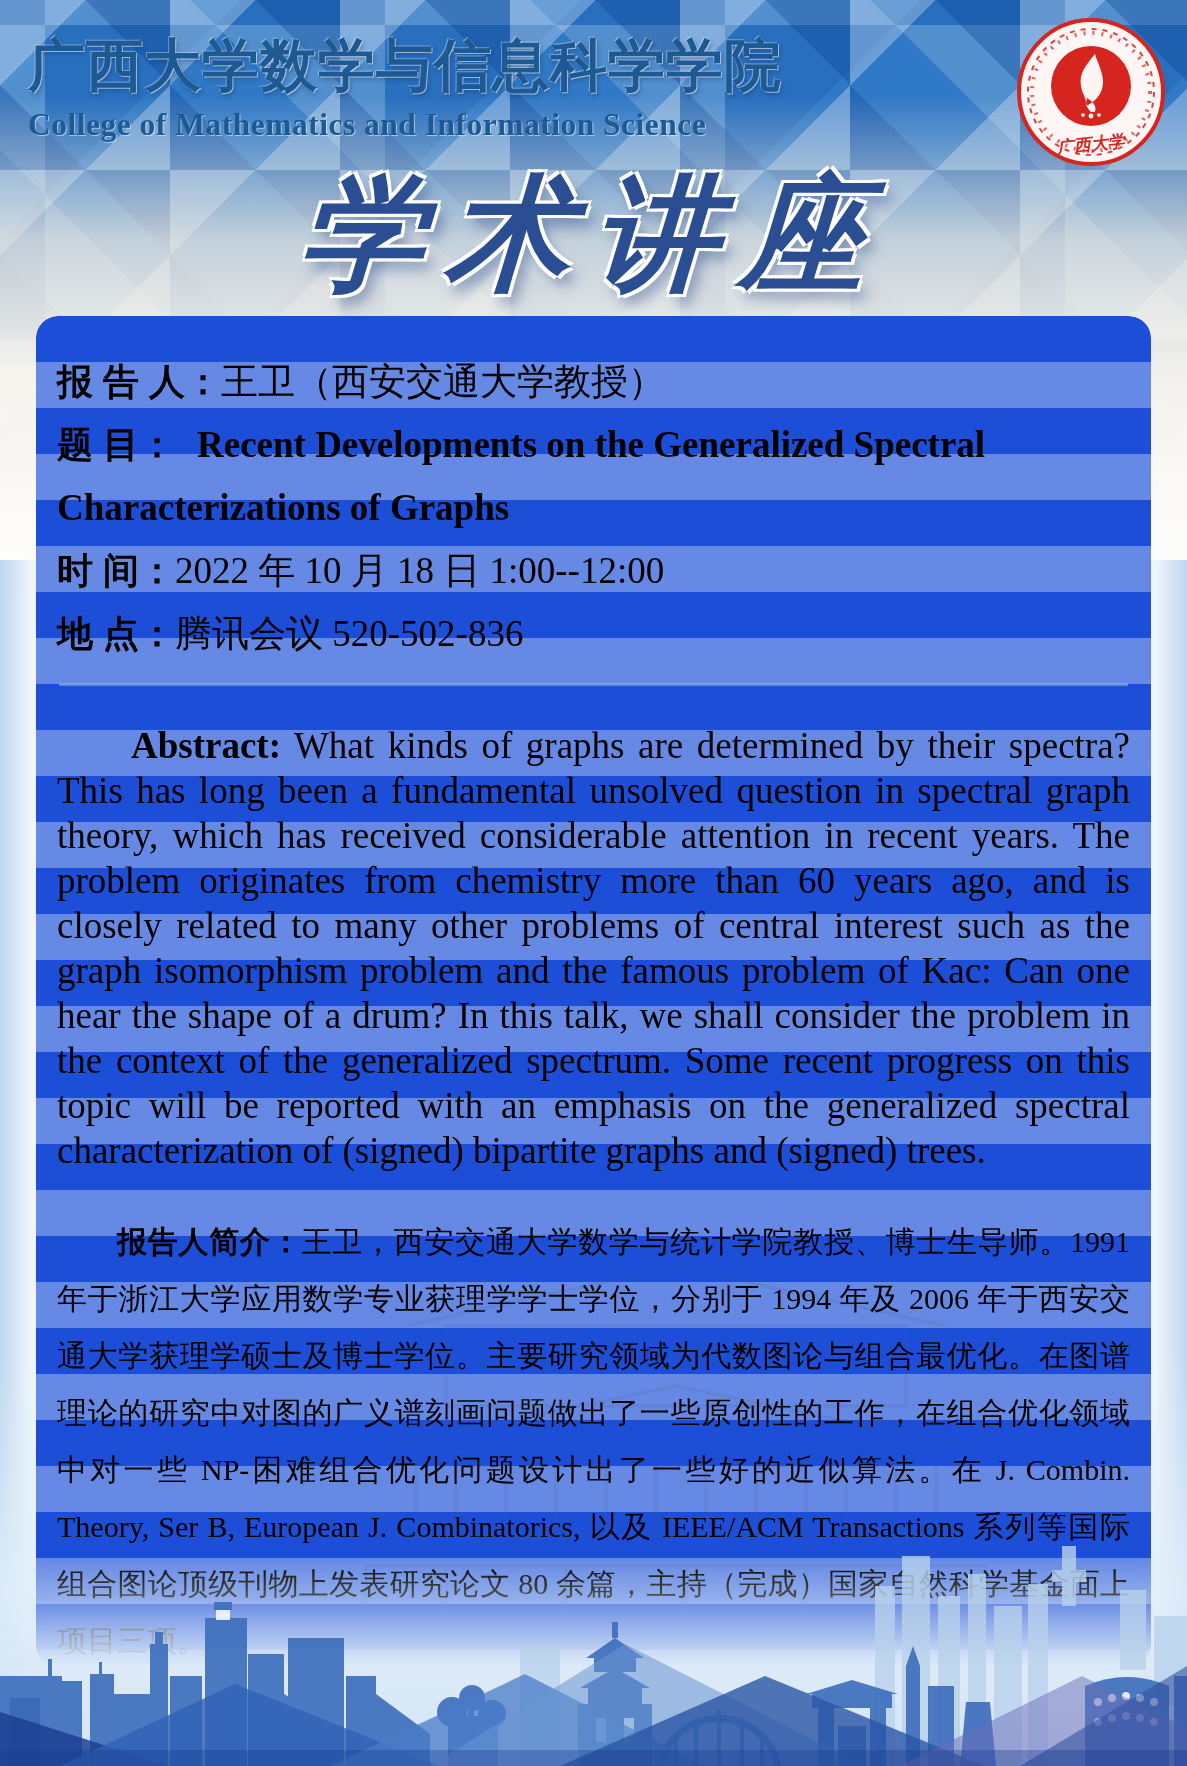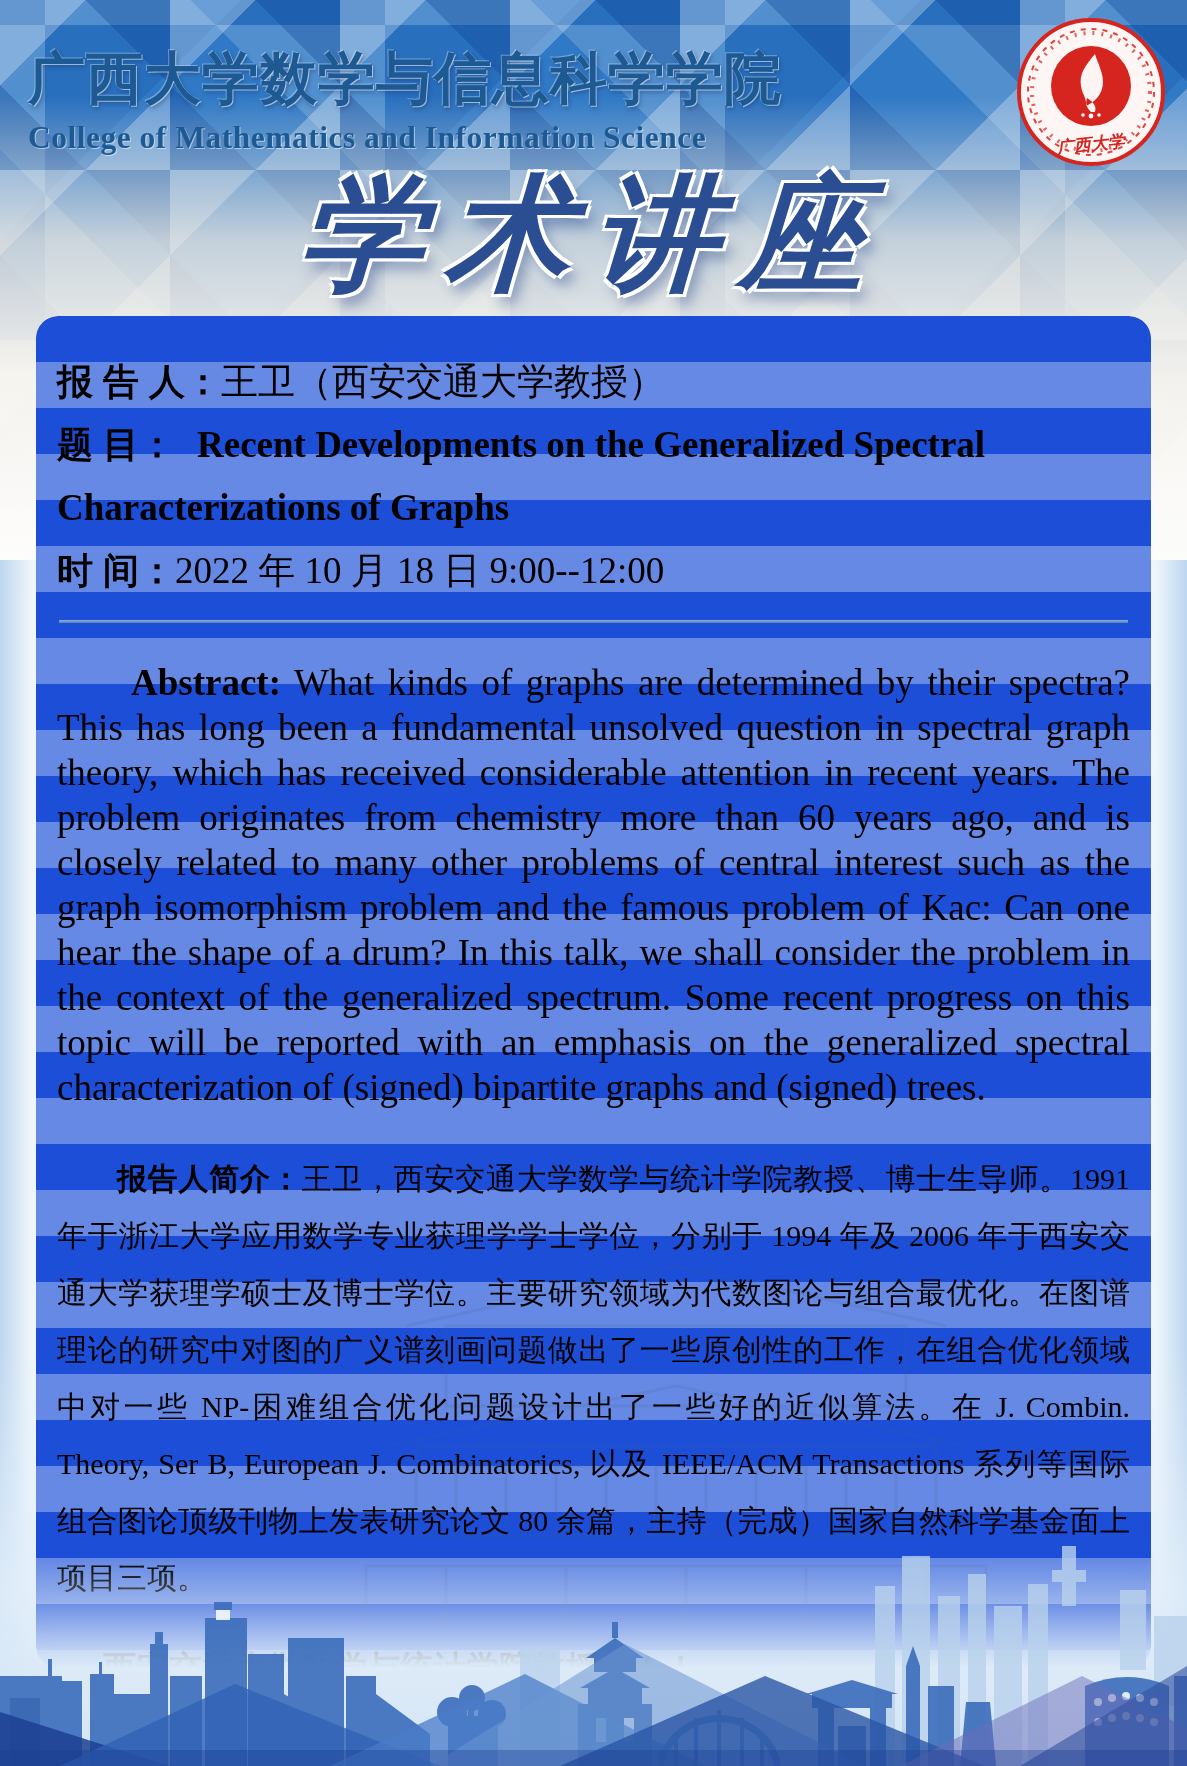--- a/index.html
+++ b/index.html
@@ -24,21 +24,21 @@
   .side-strips{top:560px;height:1206px;
     background:linear-gradient(90deg, rgba(186,212,238,.95) 0px, rgba(222,236,248,.55) 30px,
       rgba(255,255,255,0) 64px, rgba(255,255,255,0) 1123px, rgba(222,236,248,.55) 1157px,
       rgba(186,212,238,.95) 1187px);}
 
   
   .footer-fade{top:1350px;height:416px;
     background:linear-gradient(180deg, rgba(234,243,251,0) 0%, rgba(225,238,250,.85) 58%, #d3e4f5 100%);}
 
   
-  .org{position:absolute;left:28px;top:41px;z-index:4;}
+  .org{position:absolute;left:28px;top:28px;z-index:4;}
   .org-zh{font-family:"Liberation Sans","DejaVu Sans",sans-serif;font-weight:700;
     font-size:57px;letter-spacing:1px;color:#1d5a94;
     text-shadow:1px 1px 0 rgba(255,255,255,.55), -1px -1px 0 rgba(255,255,255,.35), 2px 3px 4px rgba(20,50,100,.35);}
   .org-en{font-weight:700;font-size:31.5px;color:#1d5a94;margin-top:2px;letter-spacing:.5px;
     text-shadow:1px 1px 0 rgba(255,255,255,.5);}
 
   
   .seal{position:absolute;right:20px;top:16px;z-index:4;}
 
   
@@ -123,21 +123,24 @@
     </g>
   </svg>
 
   <div class="info-line">
     <span class="info-label">报 告 人：</span><span class="info-value">王卫（西安交通大学教授）</span>
   </div>
   <div class="info-line">
     <span class="info-label">题 目：</span><span class="info-value bold">Recent Developments on the Generalized Spectral Characterizations of Graphs</span>
   </div>
   <div class="info-line">
-    <span class="info-label">时 间：</span><span class="info-value">2022 年 10 月 18 日 9:00--12:00</span>
+    <span class="info-label">时 间：</span><span class="info-value">2022 年 10 月 18 日 1:00--12:00</span>
+  </div>
+  <div class="info-line">
+    <span class="info-label">地 点：</span><span class="info-value">腾讯会议 520-502-836</span>
   </div>
 
   <div class="divider"></div>
 
   <p class="para"><span class="lbl">Abstract:</span><span> What kinds of graphs are determined by their spectra? This has long been a fundamental unsolved question in spectral graph theory, which has received considerable attention in recent years. The problem originates from chemistry more than 60 years ago, and is closely related to many other problems of central interest such as the graph isomorphism problem and the famous problem of Kac: Can one hear the shape of a drum? In this talk, we shall consider the problem in the context of the generalized spectrum. Some recent progress on this topic will be reported with an emphasis on the generalized spectral characterization of (signed) bipartite graphs and (signed) trees.</span></p>
 
   <p class="para bio"><span class="lbl">报告人简介：</span><span>王卫，西安交通大学数学与统计学院教授、博士生导师。1991 年于浙江大学应用数学专业获理学学士学位，分别于 1994 年及 2006 年于西安交通大学获理学硕士及博士学位。主要研究领域为代数图论与组合最优化。在图谱理论的研究中对图的广义谱刻画问题做出了一些原创性的工作，在组合优化领域中对一些 NP-困难组合优化问题设计出了一些好的近似算法。在 J. Combin. Theory, Ser B, European J. Combinatorics, 以及 IEEE/ACM Transactions 系列等国际组合图论顶级刊物上发表研究论文 80 余篇，主持（完成）国家自然科学基金面上项目三项。</span></p>
 
   <div class="welcome">西安交通大学数学与统计学院教授！！！</div>
 </div>

